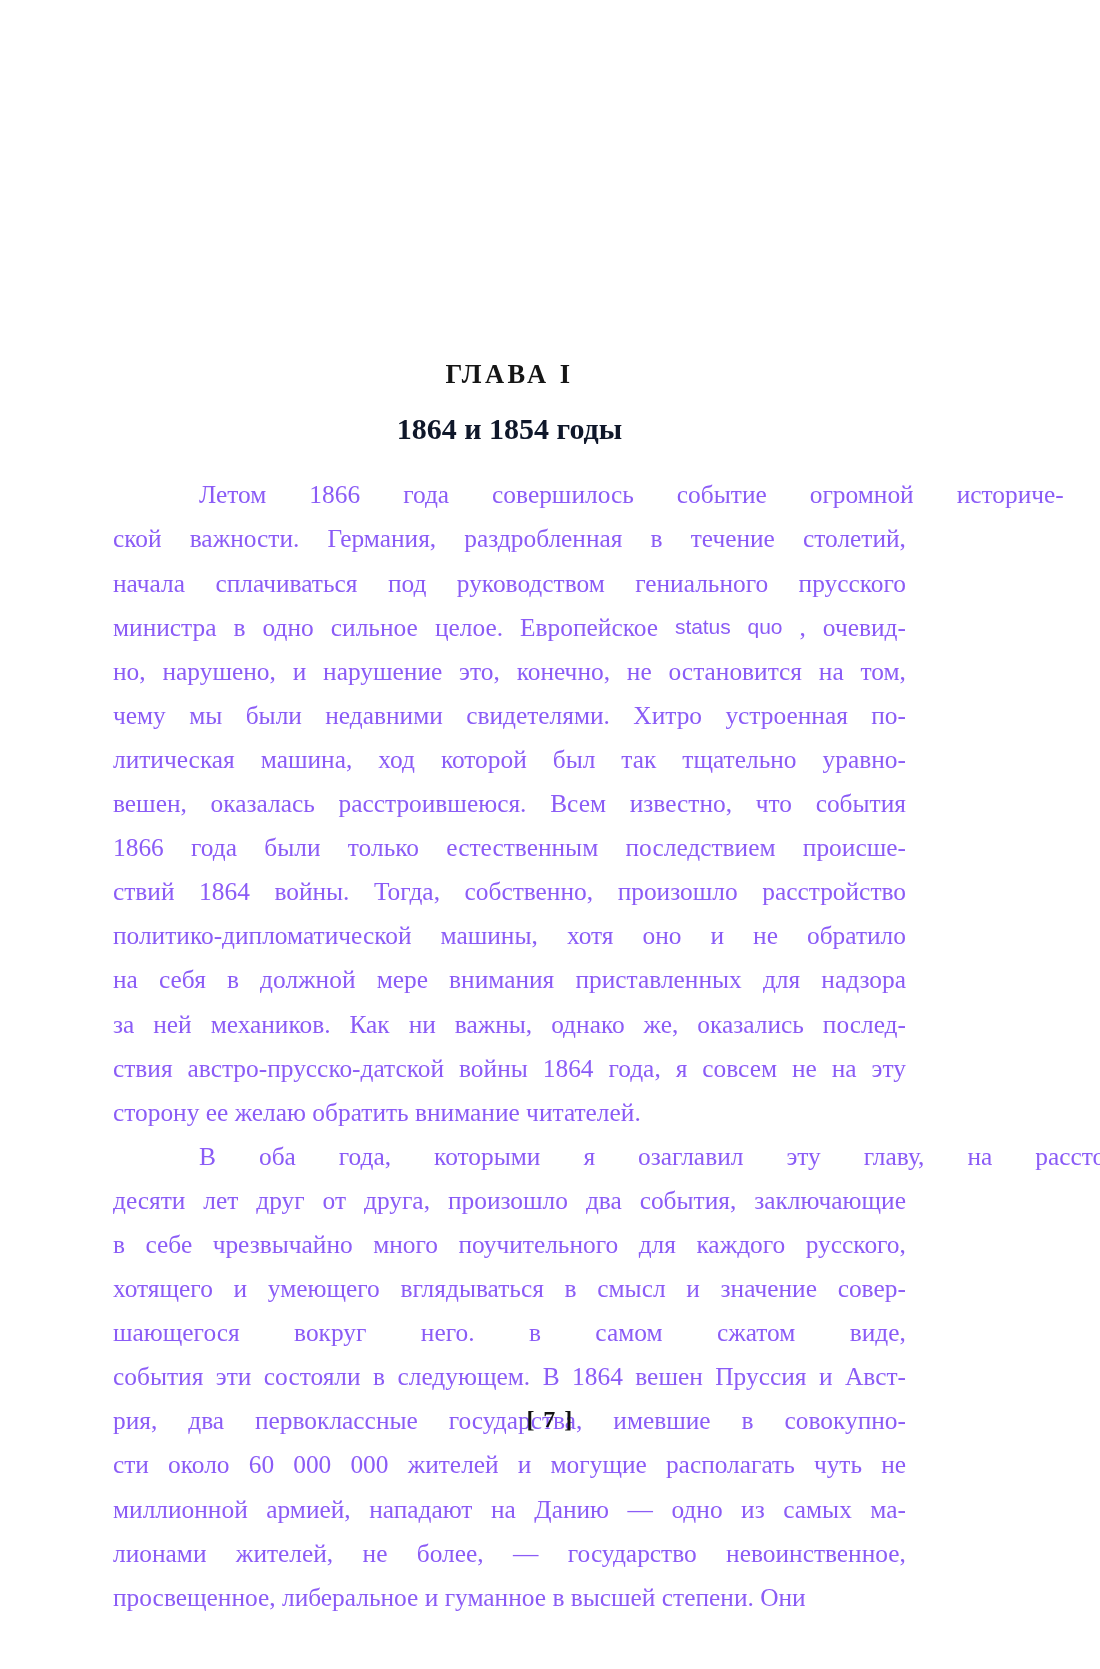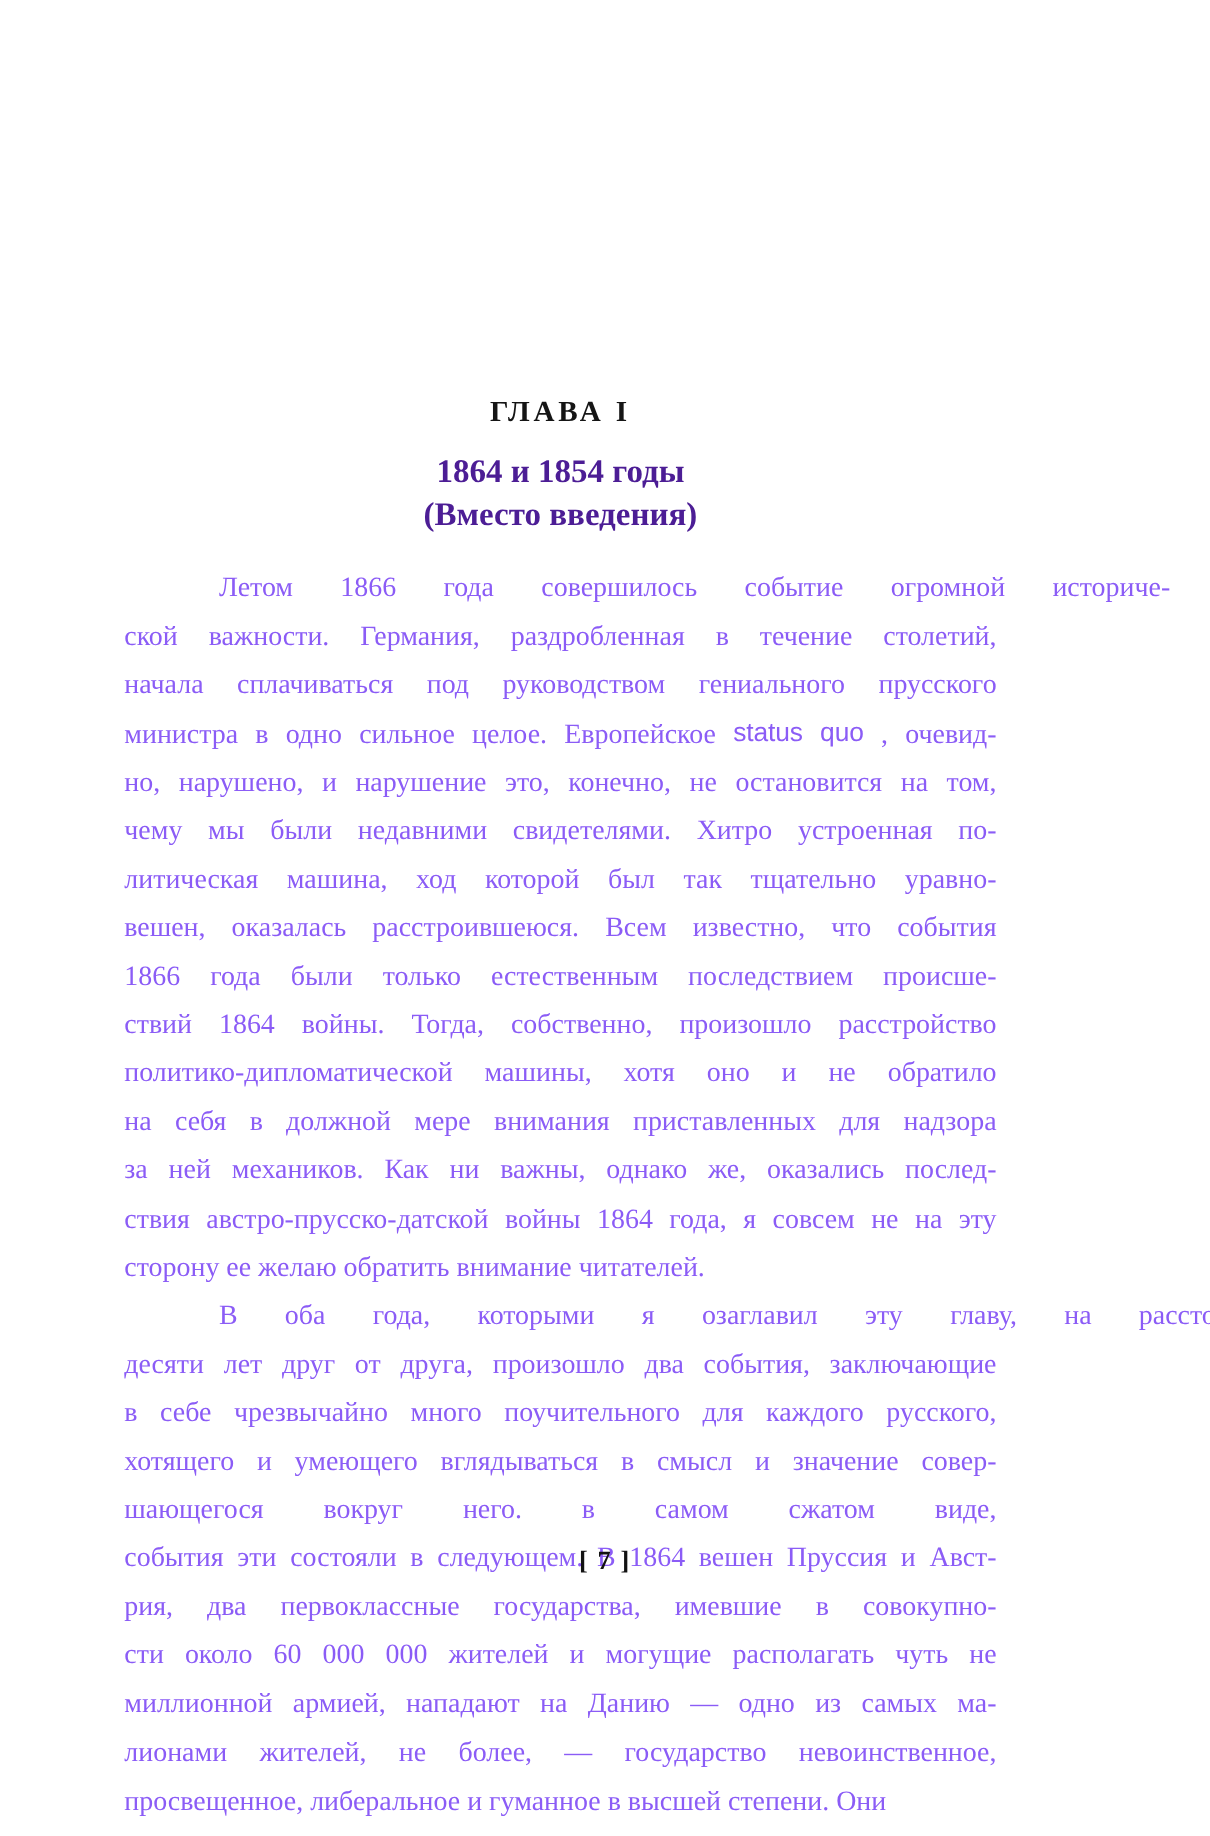--- a/index.html
+++ b/index.html
@@ -46,21 +46,21 @@
     color: #151515;
   }
 
   .chapter-title {
     text-align: center;
     font-weight: bold;
     font-size: 30px;
     line-height: 1.33;
     margin: 0;
     padding-top: 21px;
-    color: #4c1d95;
+    color: #0f172a;
   }
 
   .chapter-title .title-line {
     display: block;
   }
 
   .body-text {
     margin: 0;
     padding-top: 24px;
   }
@@ -99,21 +99,21 @@
     width: 43px;
     flex: 0 0 auto;
   }
 
   .ln.justify > span {
     white-space: pre;
   }
 
   .latin {
     font-family: "Liberation Sans", "DejaVu Sans", sans-serif;
-    font-size: 24px;
+    font-size: 21px;
     letter-spacing: -0.1px;
   }
 
   .folio {
     position: absolute;
     left: 0;
     top: 1406px;
     width: 1100px;
     text-align: center;
     font-size: 24px;
@@ -126,21 +126,20 @@
 <body>
 
 <div class="page">
 
   <div class="text-column">
 
     <div class="chapter-heading">ГЛАВА I</div>
 
     <div class="chapter-title">
       <span class="title-line">1864 и 1854 годы</span>
-      <span class="title-line">(Вместо введения)</span>
     </div>
 
     <div class="body-text" id="body-text">
         <p>
           <span class="ln first justify">
             <span>Летом</span>
             <span>1866</span>
             <span>года</span>
             <span>совершилось</span>
             <span>событие</span>

